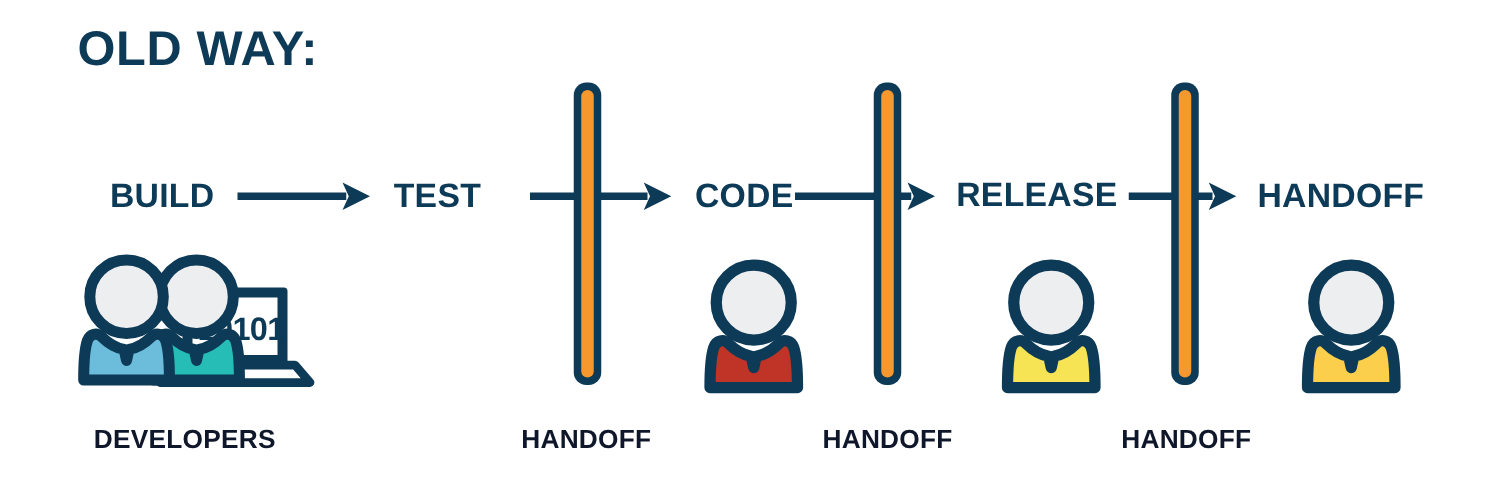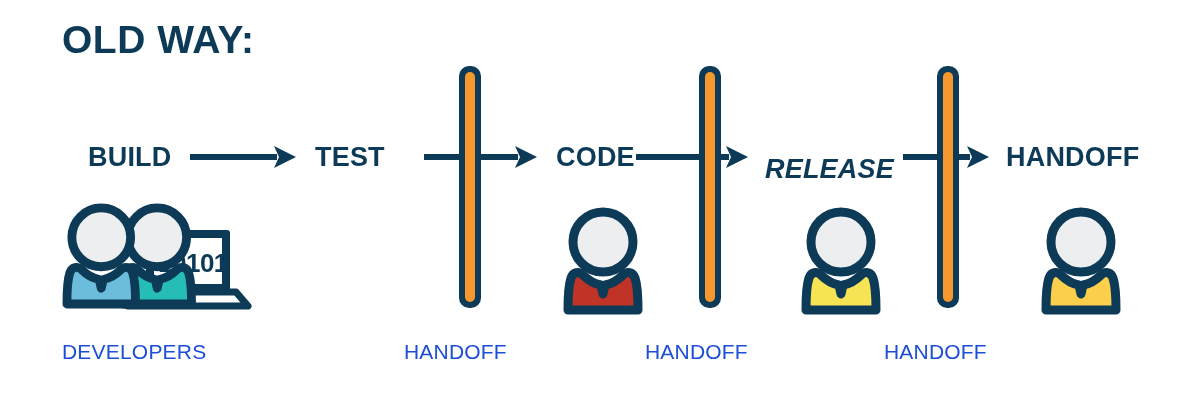--- a/index.html
+++ b/index.html
@@ -21,22 +21,22 @@
   .stage-label{
     position:absolute;
     font-size:27px;font-weight:bold;letter-spacing:0.2px;
     color:#0d3a56;line-height:1;white-space:nowrap;
     transform:translateY(-50%);
   }
 
   
   .caption{
     position:absolute;
-    font-size:21px;font-weight:normal;letter-spacing:0.2px;
-    color:#1d4ed8;line-height:1;white-space:nowrap;
+    font-size:21px;font-weight:bold;letter-spacing:0.2px;
+    color:#0f172a;line-height:1;white-space:nowrap;margin-left:13px;
   }
 
   
   .layer{position:absolute;left:0;top:0;width:1200px;height:400px;}
   .layer.arrows{z-index:2;}
   .layer.bars{z-index:3;}
   .layer.people{z-index:4;}
   .title,.stage-label,.caption{z-index:5;}
 </style>
 </head>
@@ -110,21 +110,21 @@
       <g transform="translate(1043,210) scale(1)">
         <circle cx="38" cy="32" r="30" fill="#eceef0" stroke="#0d3a56" stroke-width="9"></circle>
         <path d="M 3,100 C 3,82 4,74 6,68 C 8,62 14,61 18,65 C 24,71 30,74 36,75 L 38,84 L 40,75 C 46,74 52,71 58,65 C 62,61 68,62 70,68 C 72,74 73,82 73,100 Z" fill="#fbcf4b" stroke="#0d3a56" stroke-width="9" stroke-linejoin="round"></path>
       </g>
     </svg>
 
   <div id="labels">
       <div class="stage-label" style="left: 88px; top: 157px;">BUILD</div>
       <div class="stage-label" style="left: 315px; top: 157px;">TEST</div>
       <div class="stage-label" style="left: 556px; top: 157px;">CODE</div>
-      <div class="stage-label" style="left: 765px; top: 169px; font-style: italic;">RELEASE</div>
+      <div class="stage-label" style="left: 765px; top: 156px;">RELEASE</div>
       <div class="stage-label" style="left: 1006px; top: 157px;">HANDOFF</div>
       <div class="caption" style="left: 404px; top: 341px;">HANDOFF</div>
       <div class="caption" style="left: 645px; top: 341px;">HANDOFF</div>
       <div class="caption" style="left: 884px; top: 341px;">HANDOFF</div>
       <div class="caption" style="left: 62px; top: 341px;">DEVELOPERS</div>
     </div>
 
 </div>
 
 </body></html>

